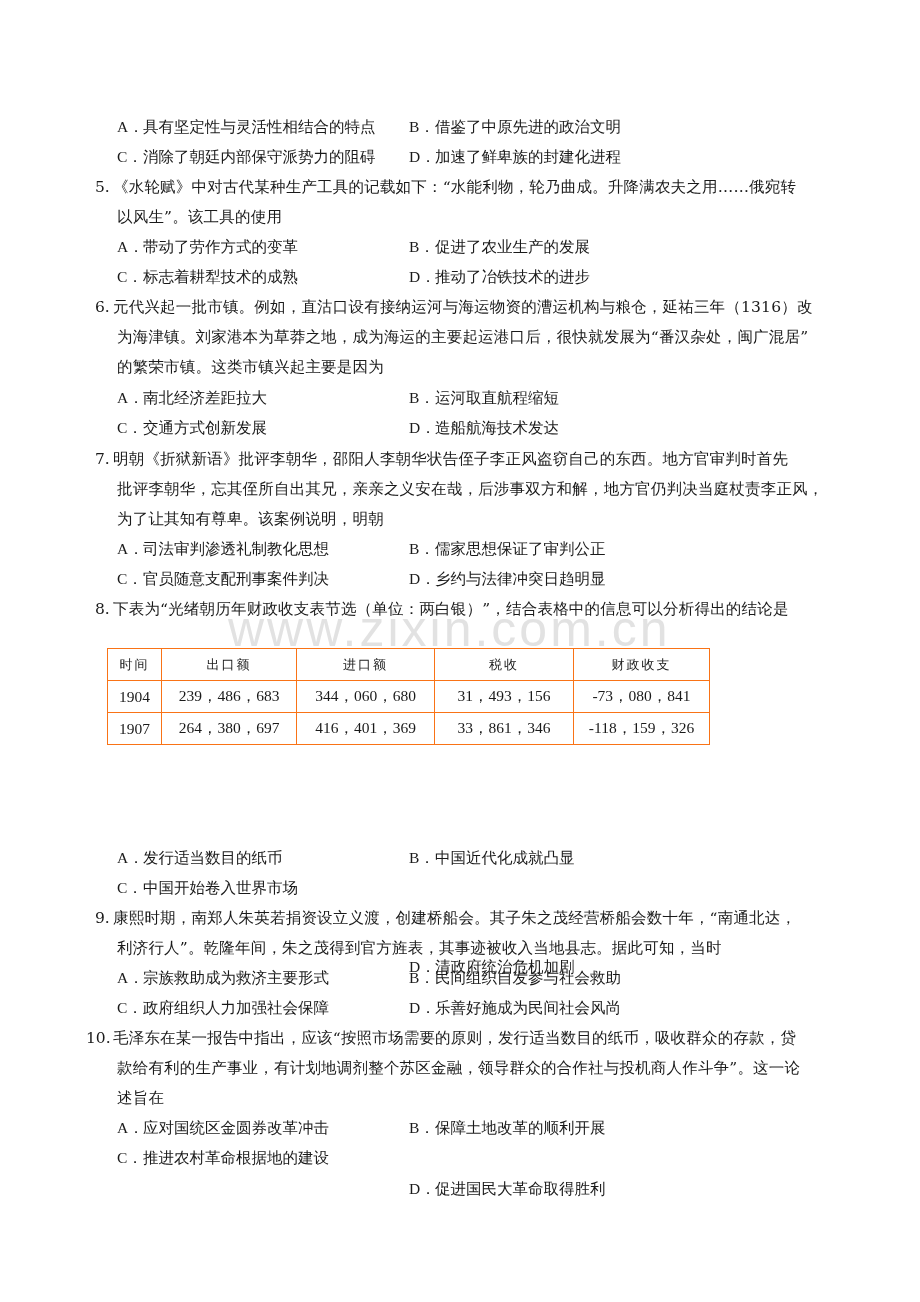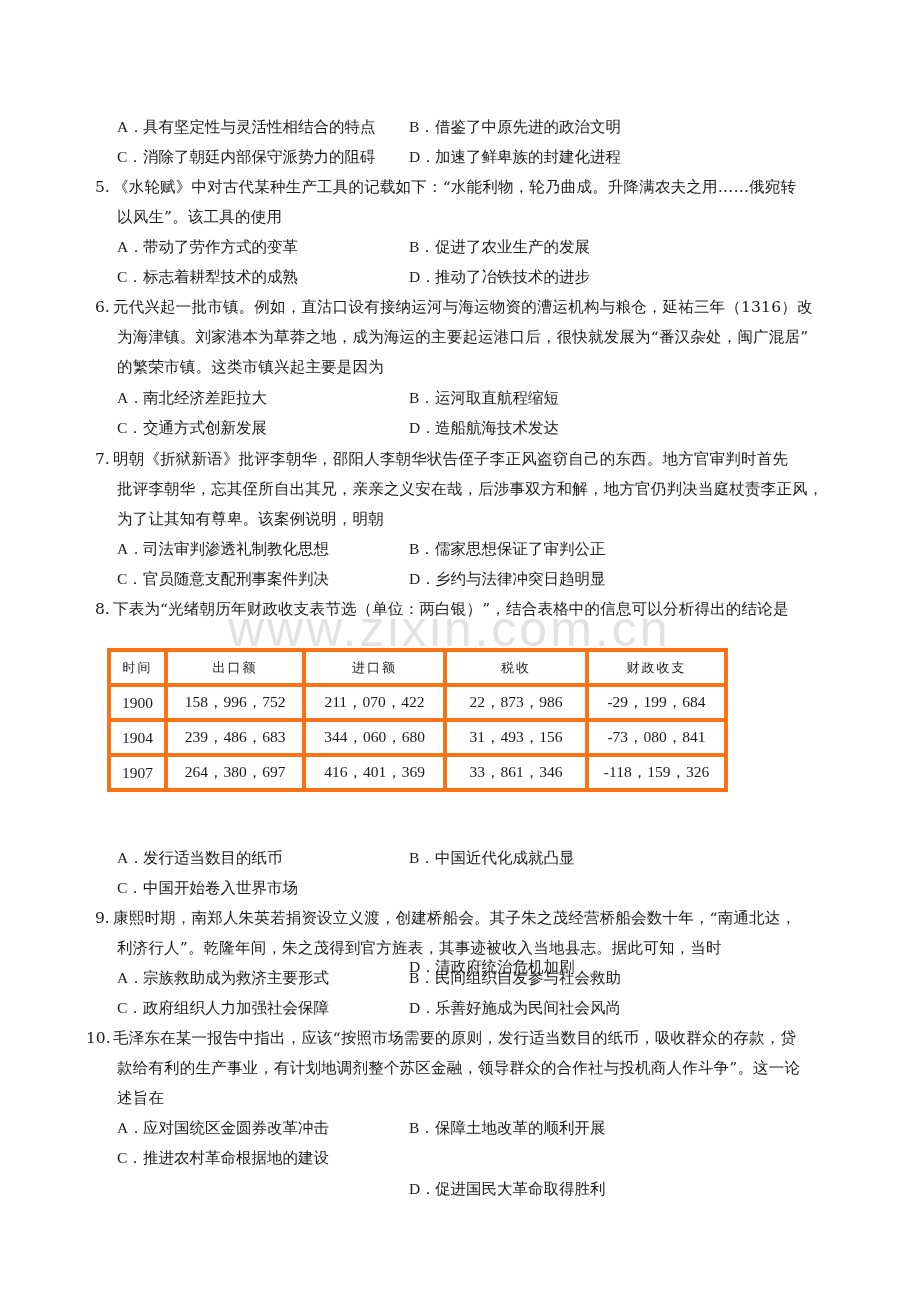--- a/index.html
+++ b/index.html
@@ -15,21 +15,21 @@
   .watermark {
     position: absolute; left: 228px; top: 604px;
     font-family: Liberation Sans, sans-serif; font-size: 50px; letter-spacing: 3px;
     color: rgba(150,150,150,0.28); line-height: 50px; pointer-events: none;
   }
   table.fin {
     position: absolute; left: 107px; top: 648px; border-collapse: collapse;
     font-family: "Liberation Serif", serif; font-size: 15.5px; color: #1a1a1a;
   }
   table.fin td, table.fin th {
-    border: 4px solid #f97316; text-align: center; height: 31px; padding: 0; font-weight: normal;
+    border: 1px solid #f97316; text-align: center; height: 31px; padding: 0; font-weight: normal;
   }
   table.fin th { font-family: "DejaVu Serif", serif; font-size: 13px; letter-spacing: 2px; }
   table.fin .c0 { width: 53px; }
   table.fin .c1 { width: 134px; }
   table.fin .c2 { width: 137px; }
   table.fin .c3 { width: 138px; }
   table.fin .c4 { width: 135px; }
 </style>
 </head>
 <body>
@@ -84,27 +84,20 @@
     <table class="fin">
       <tbody>
           <tr>
         <th class="c0">时间</th>
         <th class="c1">出口额</th>
         <th class="c2">进口额</th>
         <th class="c3">税收</th>
         <th class="c4">财政收支</th>
       </tr>
       <tr>
-        <td>1900</td>
-        <td>158，996，752</td>
-        <td>211，070，422</td>
-        <td>22，873，986</td>
-        <td>-29，199，684</td>
-      </tr>
-      <tr>
         <td>1904</td>
         <td>239，486，683</td>
         <td>344，060，680</td>
         <td>31，493，156</td>
         <td>-73，080，841</td>
       </tr>
       <tr>
         <td>1907</td>
         <td>264，380，697</td>
         <td>416，401，369</td>

